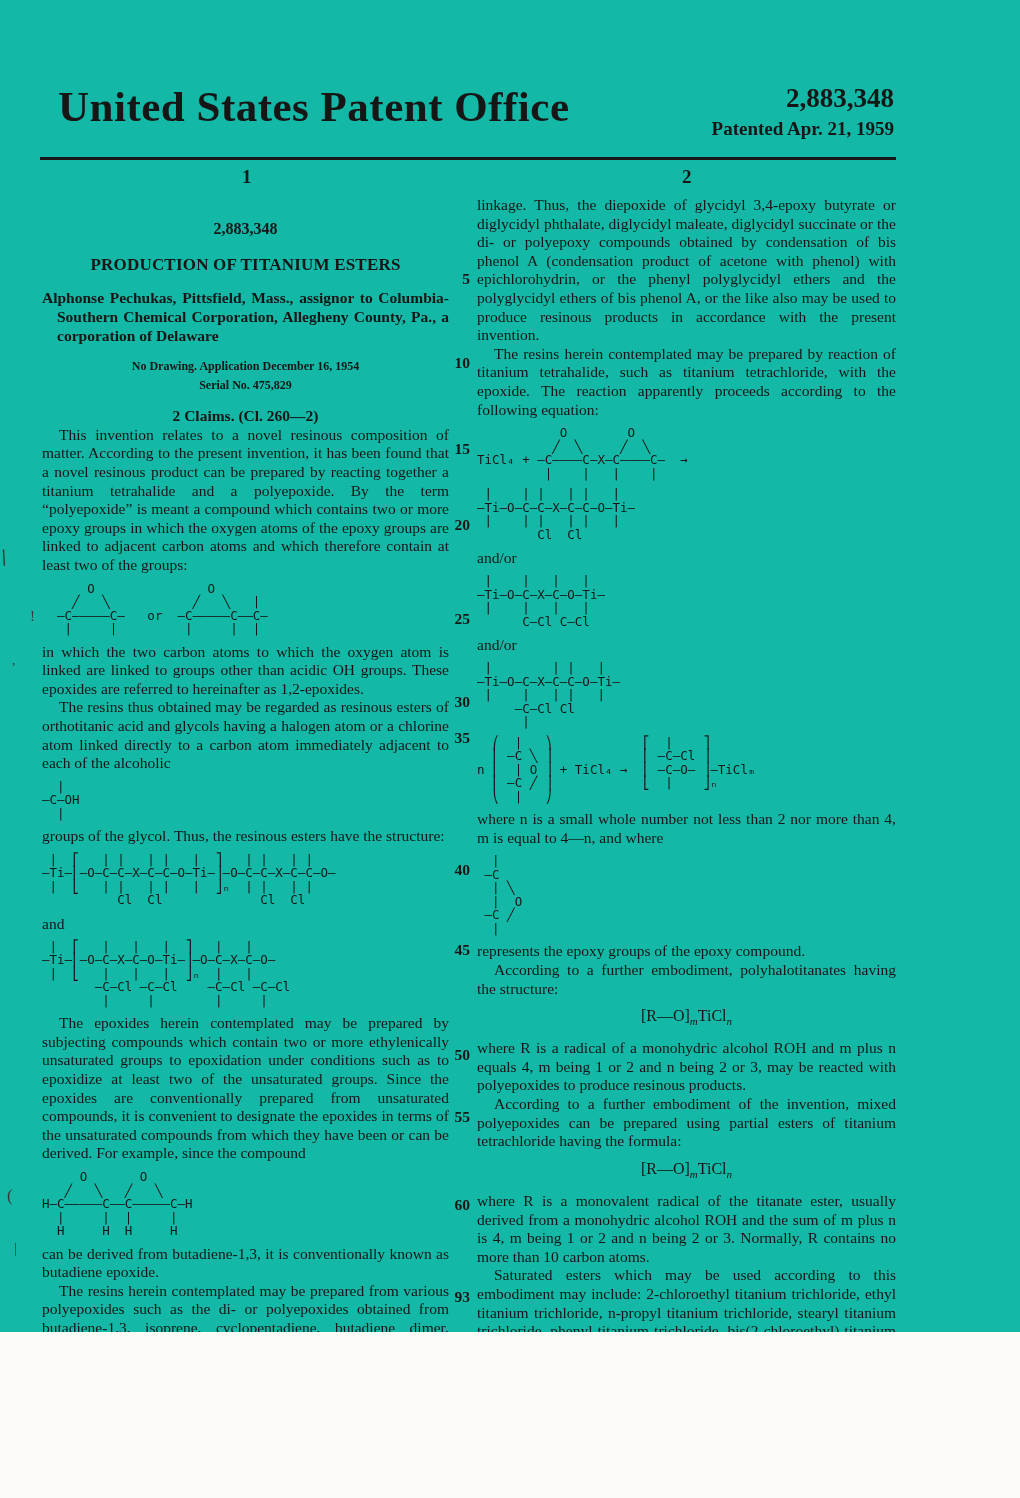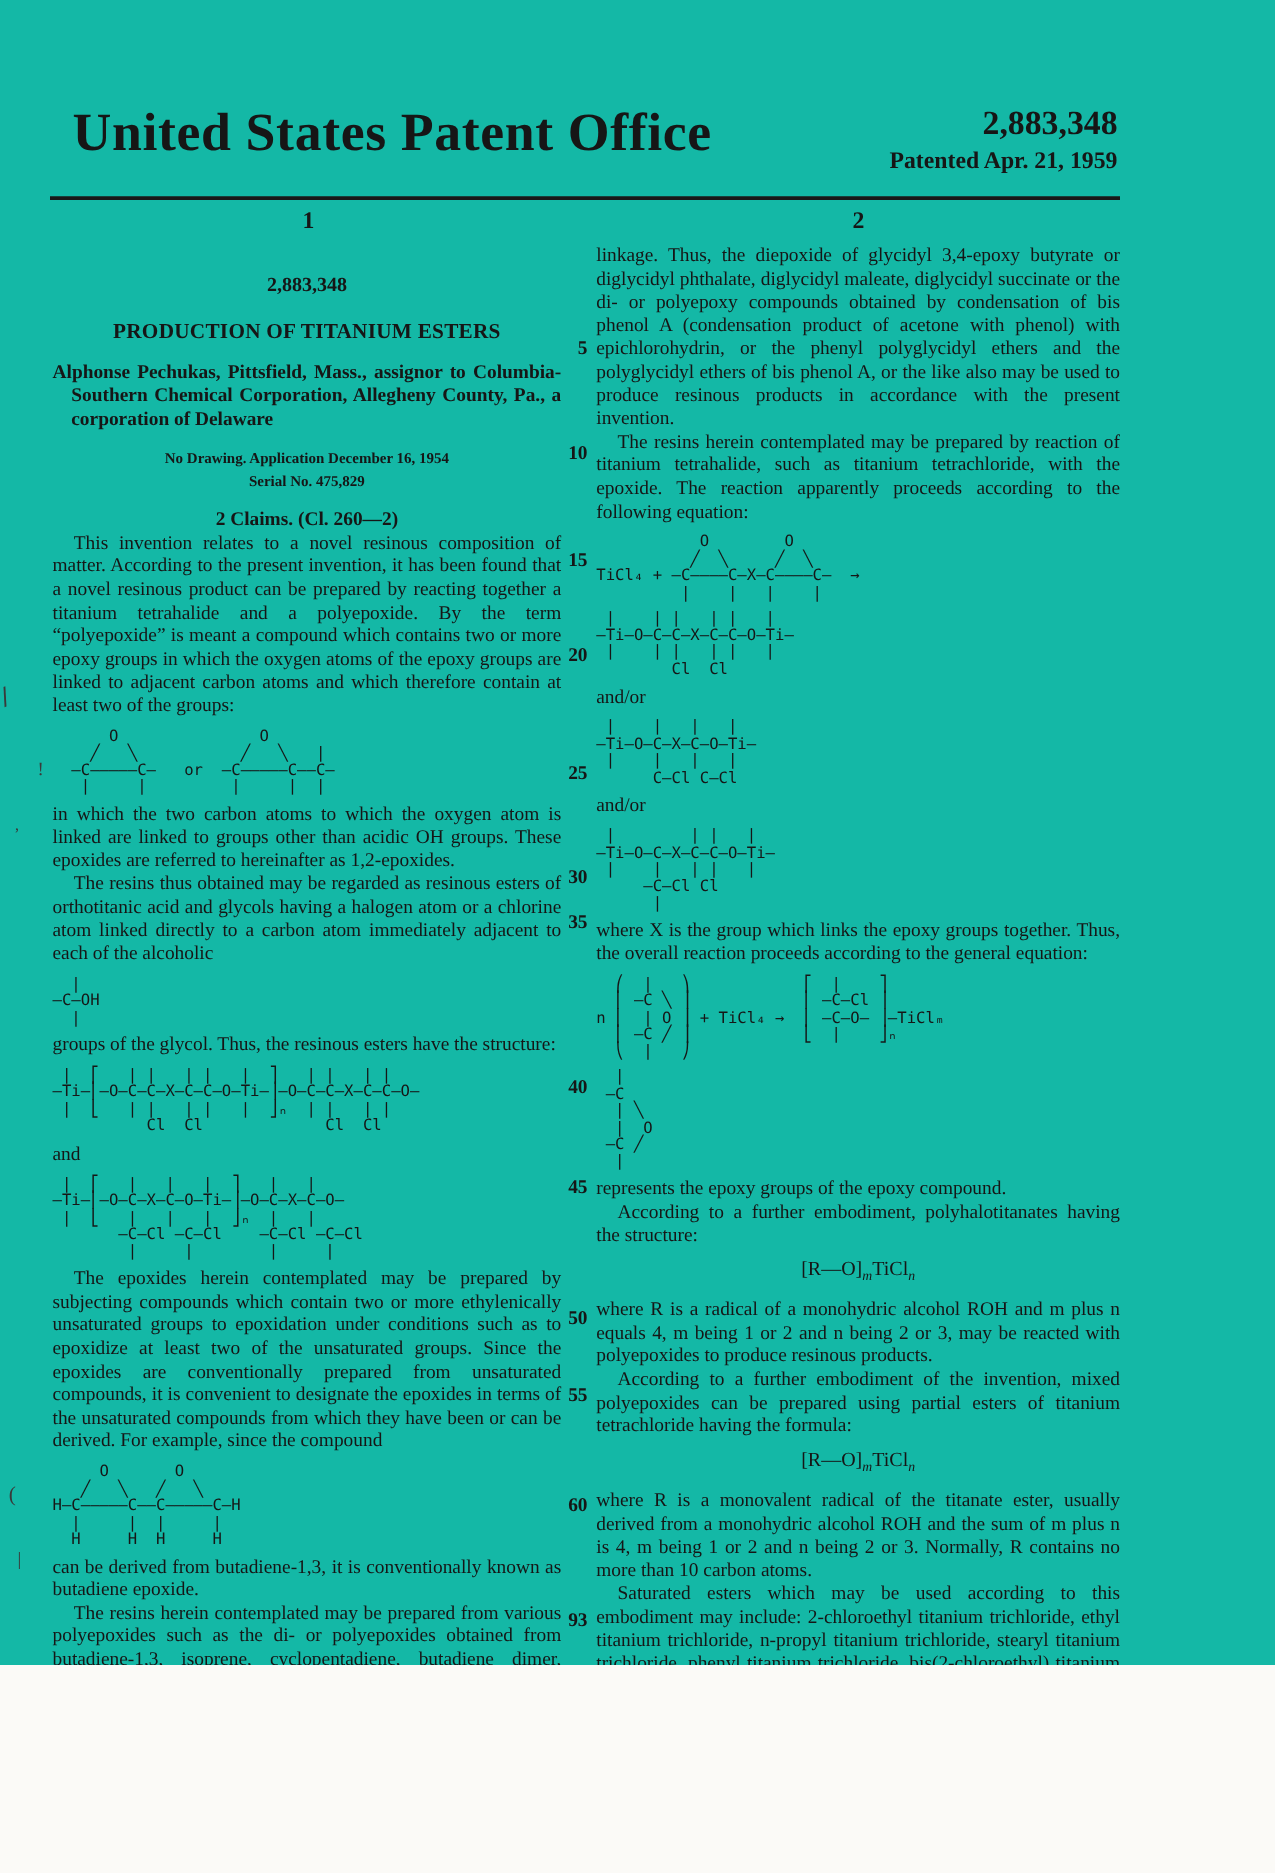--- a/index.html
+++ b/index.html
@@ -150,26 +150,26 @@
       <pre class="formula fm-andor-f1"> |    |   |   |
 —Ti—O—C—X—C—O—Ti—
  |    |   |   |
       C—Cl C—Cl</pre>
       <div class="and-label">and/or</div>
       <pre class="formula fm-andor-f2"> |        | |   |
 —Ti—O—C—X—C—C—O—Ti—
  |    |   | |   |
      —C—Cl Cl
       |</pre>
-      <p>where X is the group which links the epoxy groups together.  Thus, the overall reaction proceeds according to the general equation:</p>
       <pre class="formula fm-geneq">  ⎛  |   ⎞            ⎡  |    ⎤
   ⎜ —C ╲ ⎟            ⎢ —C—Cl ⎥
 n ⎜  | O ⎟ + TiCl₄ →  ⎢ —C—O— ⎥—TiClₘ
   ⎜ —C ╱ ⎟            ⎣  |    ⎦ₙ
   ⎝  |   ⎠</pre>
+      <p>where n is a small whole number not less than 2 nor more than 4, m is equal to 4—n, and where</p>
       <pre class="formula fm-vert">  |
  —C
   | ╲
   |  O
  —C ╱
   |</pre>
       <p>represents the epoxy groups of the epoxy compound.</p>
       <p class="indent">According to a further embodiment, polyhalotitanates having the structure:</p>
       <div class="formula-center"><span>[R—O]</span><sub>m</sub><span>TiCl</span><sub>n</sub></div>
       <p>where R is a radical of a monohydric alcohol ROH and m plus n equals 4, m being 1 or 2 and n being 2 or 3, may be reacted with polyepoxides to produce resinous products.</p>

